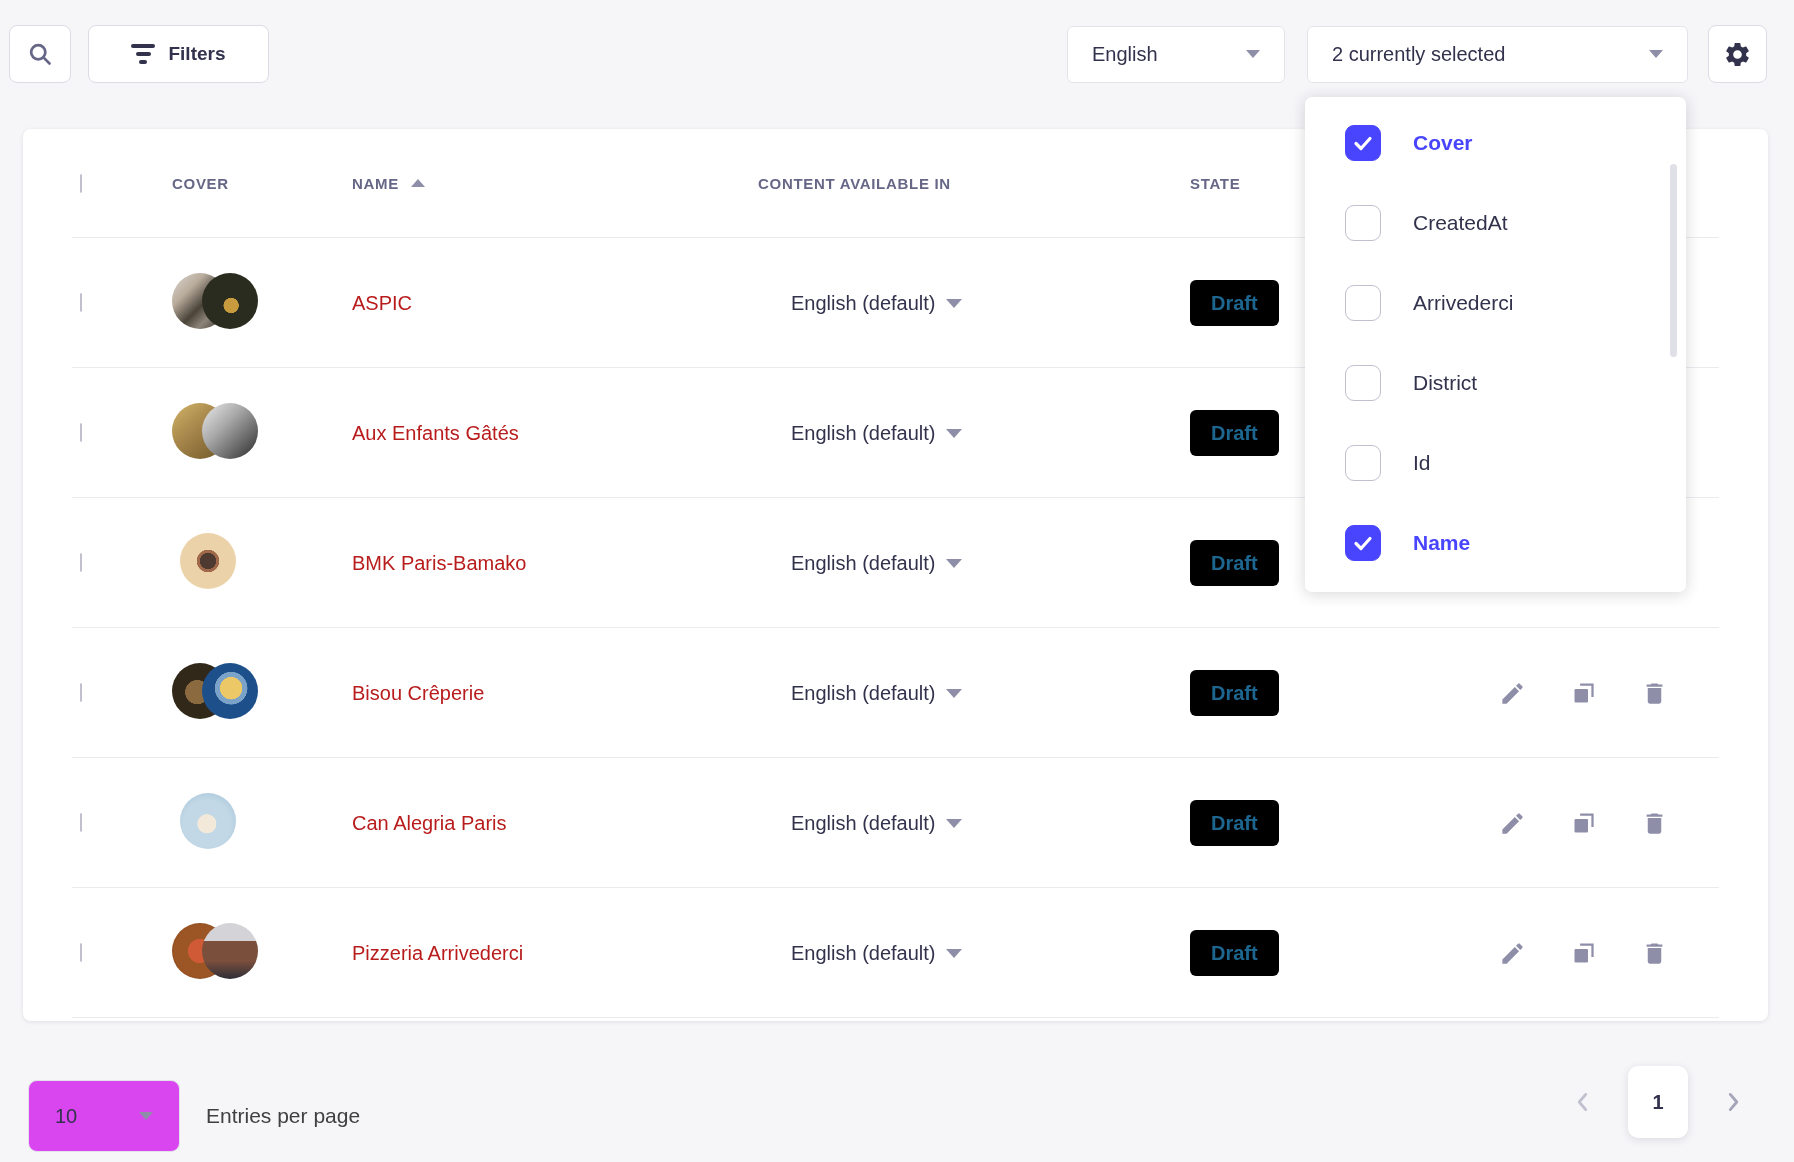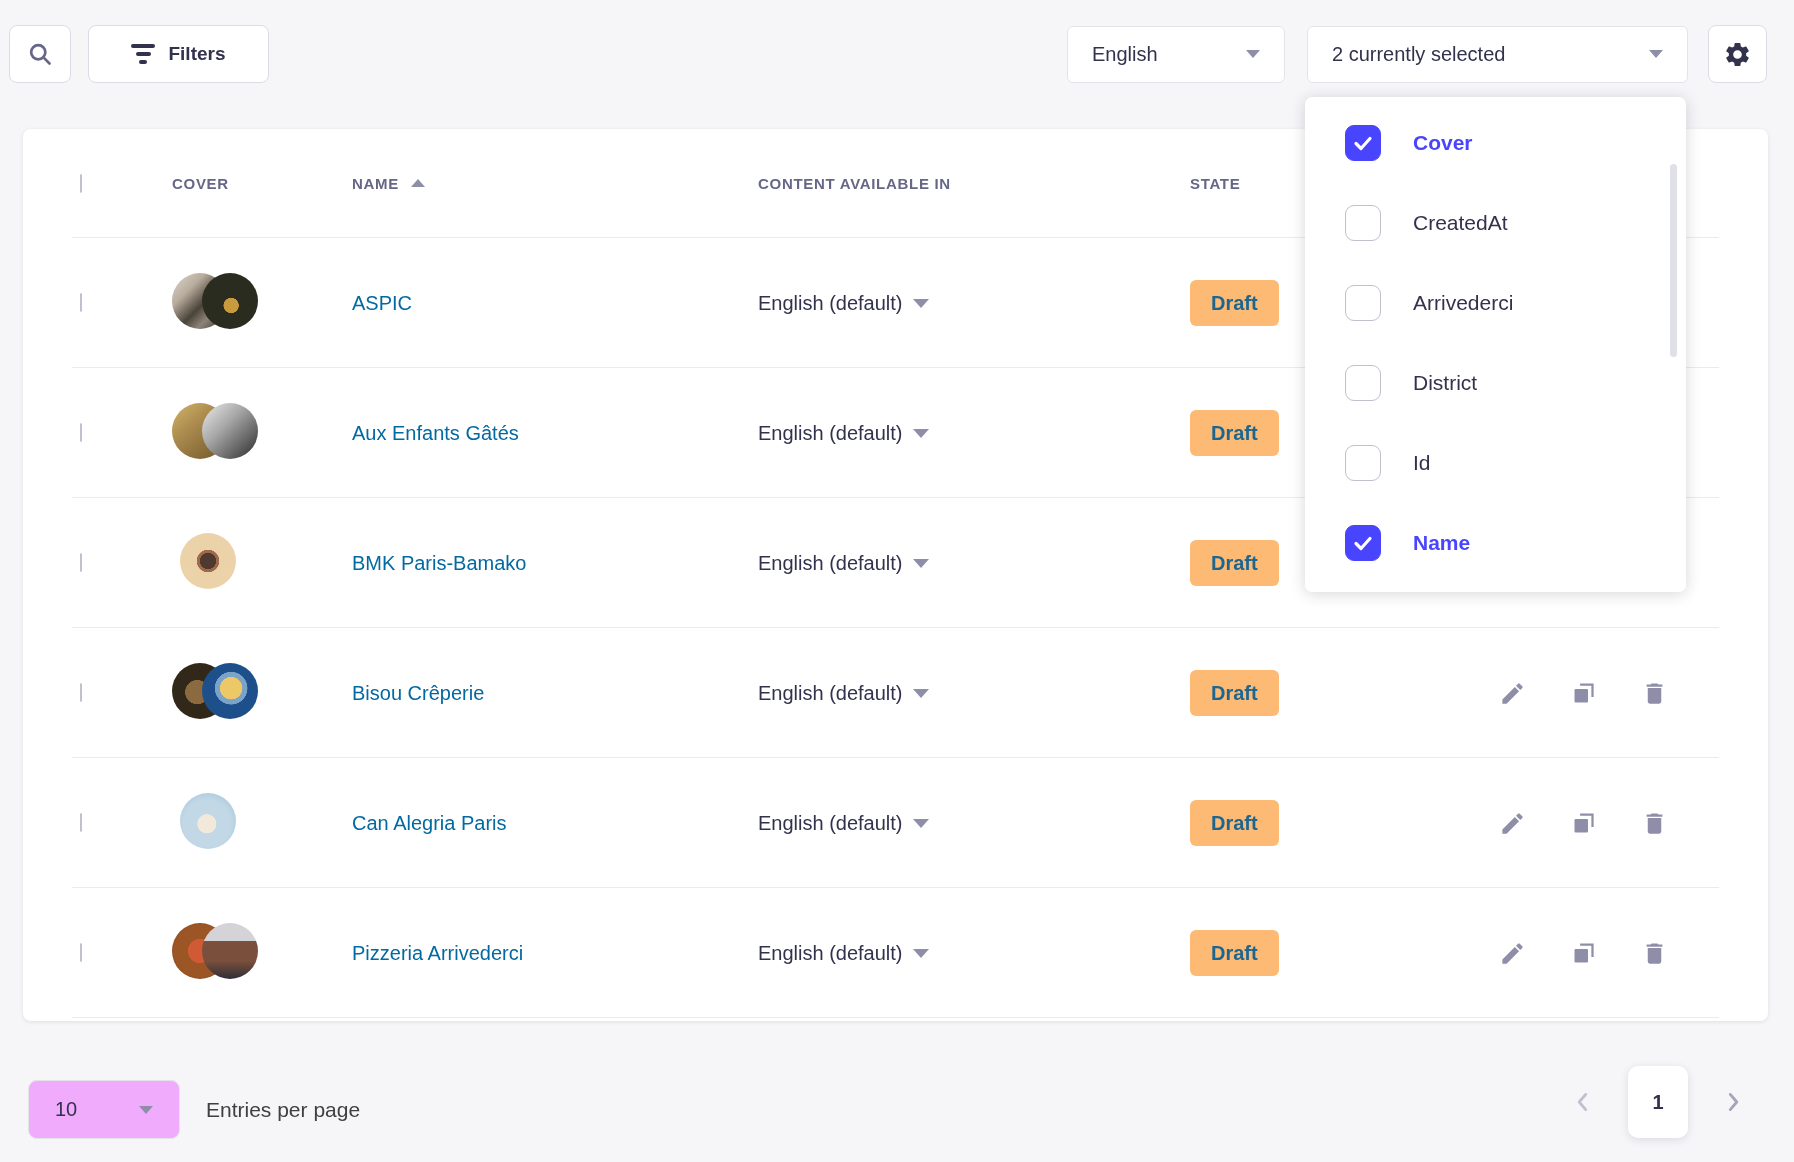--- a/index.html
+++ b/index.html
@@ -62,25 +62,25 @@
   }
   .sort-asc {
     width:0; height:0; border-left:7px solid transparent; border-right:7px solid transparent;
     border-bottom:8px solid #8e8ea9; margin-top:-2px;
   }
   .cb {
     width:34px; height:34px; border:1.5px solid #c0c0cf; border-radius:9px; background:#fff;
     cursor:pointer; flex:none;
   }
   .cell-check { padding-left:57px; }
-  .name-cell { font-size:20px; color:#0369a1; }
-  .content-cell { display:flex; align-items:center; gap:10px; font-size:20px; color:#32324d; cursor:pointer; }
+  .name-cell { font-size:20px; color:#b91c1c; }
+  .content-cell { display:flex; align-items:center; gap:10px; font-size:20px; color:#32324d; cursor:pointer;margin-left:33px; }
   .content-cell .caret-down { border-left-width:8px; border-right-width:8px; border-top-width:9px; }
   .badge {
-    display:inline-block; background:#fdba74; color:#1d6690; font-size:20px; font-weight:700;
+    display:inline-block; background:#000000; color:#1d6690; font-size:20px; font-weight:700;
     border-radius:6px; padding:13px 21px; line-height:1;
   }
   .actions { display:flex; align-items:center; gap:44px; justify-content:flex-end; padding-right:100px; }
   .action-ic { width:27px; height:27px; cursor:pointer; flex:none; }
 
   
   .avatar-group { position:relative; width:92px; height:58px; }
   .av { position:absolute; top:1px; width:56px; height:56px; border-radius:50%; }
   .av.first { left:0; z-index:1; }
   .av.second { left:30px; z-index:2; }
@@ -112,21 +112,21 @@
   .dd-label { font-size:21px; color:#32324d; }
   .dd-item.checked .dd-label { color:#4945ff; font-weight:700; }
   .dd-scrollbar {
     position:absolute; right:9px; top:67px; width:7px; height:193px;
     background:#e0e0e8; border-radius:4px;
   }
 
   
   .footer-left { position:absolute; left:28px; top:1080px; display:flex; align-items:center; gap:26px; }
   .pagesize-select {
-    width:152px; height:59px; background:#f0abfc; border:1px solid #e3e3ea; border-radius:9px;
+    width:152px; height:72px; background:#d946ef; border:1px solid #e3e3ea; border-radius:9px;
     display:flex; align-items:center; justify-content:space-between; padding:0 26px;
     font-size:20px; color:#32324d; cursor:pointer;
   }
   .entries-label { font-size:21px; color:#404040; }
   .pagination { position:absolute; top:1066px; left:1570px; display:flex; align-items:center; gap:32px; }
   .page-chevron { width:26px; height:26px; cursor:pointer; }
   .page-card {
     width:60px; height:72px; background:#fff; border-radius:10px;
     box-shadow:0 2px 8px rgba(33,33,52,0.12);
     display:flex; align-items:center; justify-content:center;

